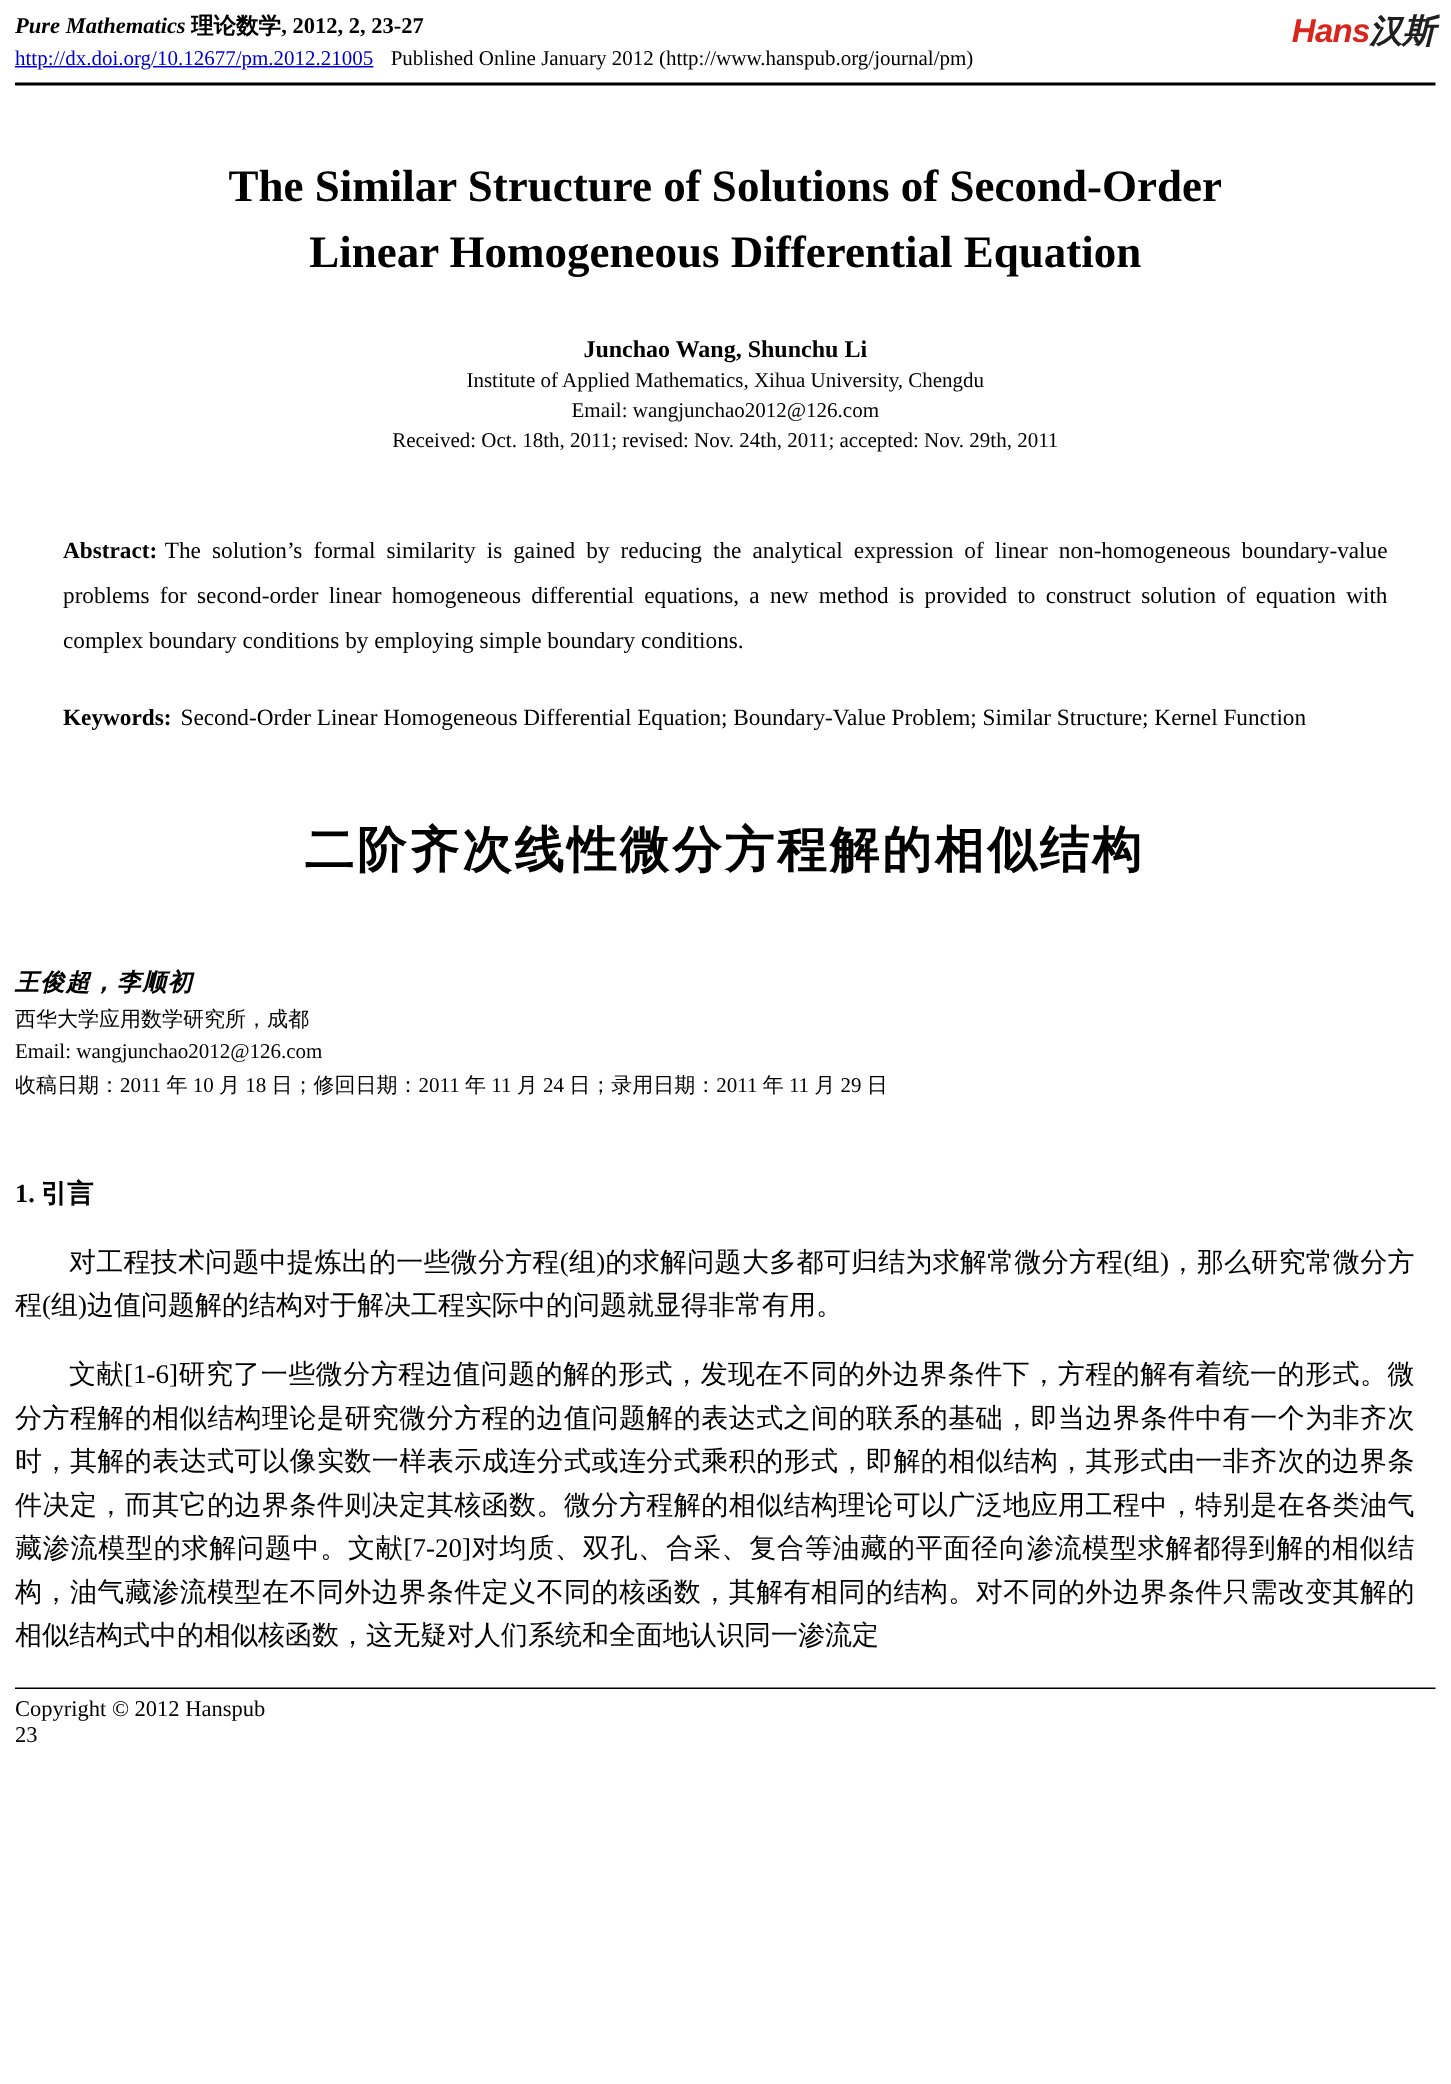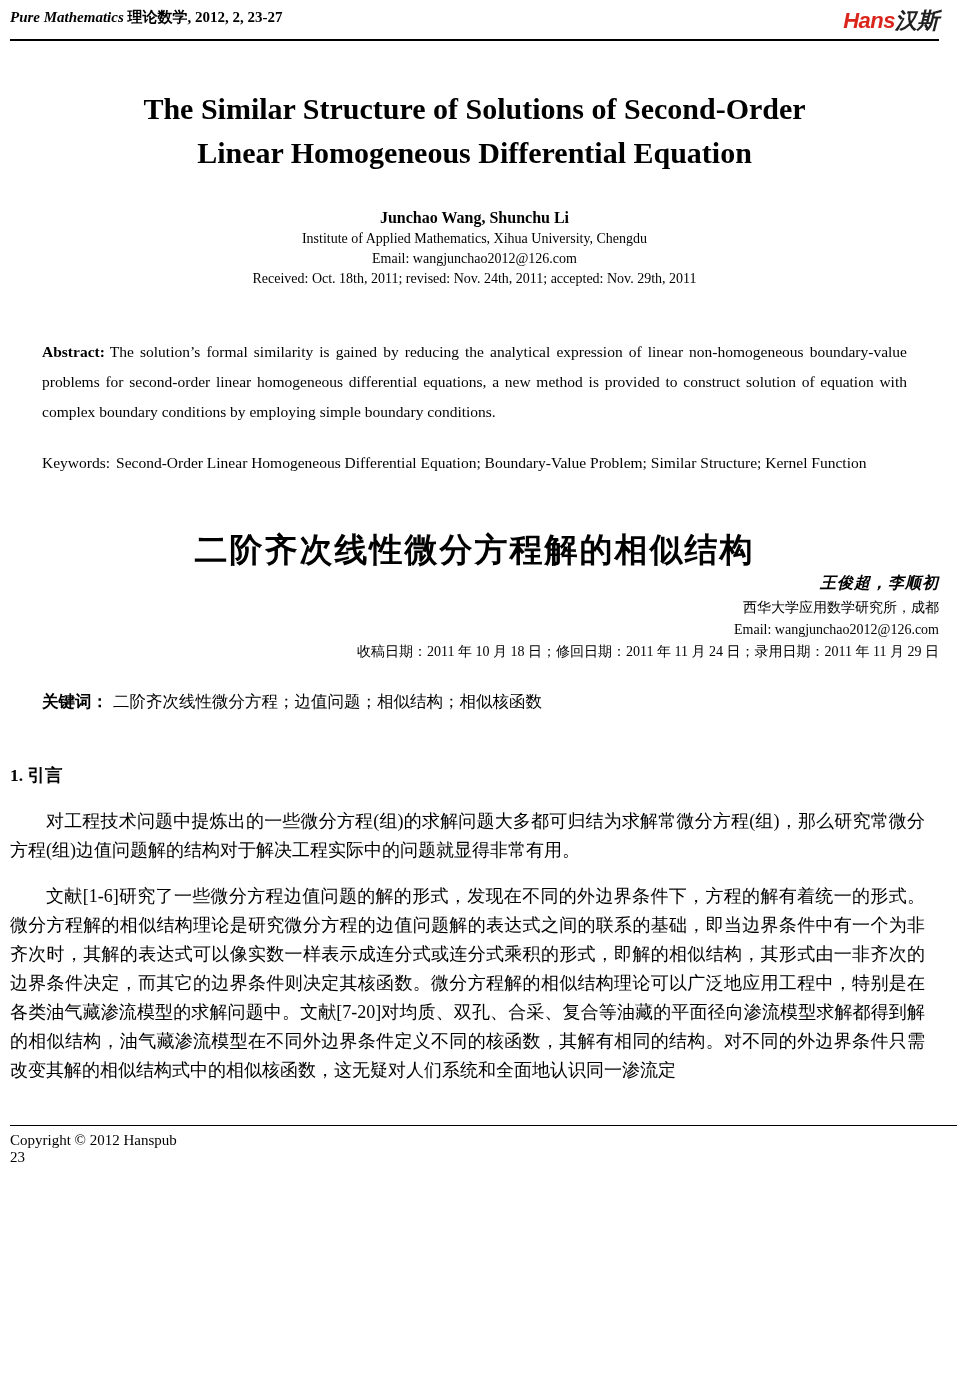--- a/index.html
+++ b/index.html
@@ -1,20 +1,20 @@
 <!DOCTYPE html>
 <html><head>
 <meta charset="utf-8">
 <style>
   html,body { margin:0; padding:0; background:#ffffff; }
   .page {
     width:967px; height:1178px; box-sizing:border-box;
     background:#ffffff; color:#000;
     font-family:"Liberation Serif","DejaVu Serif",serif;
-    position:relative; padding:8px 28px 0 10px;
+    position:relative; padding:8px 10px 0 10px;
     overflow:hidden;
   }
 
   
   .header-top { display:flex; justify-content:space-between; align-items:flex-start; }
   .journal-line { font-size:15px; font-weight:bold; }
   .journal-name { font-style:italic; }
   .doi-line { font-size:14px; margin-top:5px; }
   .doi-link { color:#0000cc; text-decoration:underline; cursor:pointer; }
   .pub-info { margin-left:8px; }
@@ -27,26 +27,26 @@
   
   .en-title { text-align:center; font-size:30px; font-weight:bold; line-height:44px; margin-top:46px; }
   .en-authors { text-align:center; margin-top:34px; }
   .en-authors .names { font-size:16px; font-weight:bold; }
   .en-authors .line { font-size:14px; margin-top:4px; }
 
   .en-abstract { margin:50px 32px 0 32px; font-size:15.5px; line-height:30px; text-align:justify; }
   .bold-label { font-weight:bold; margin-right:5px; }
 
   .en-keywords { margin:24px 32px 0 32px; font-size:15.5px; line-height:23px; display:flex; }
-  .en-keywords .kw-label { font-weight:normal; flex:0 0 auto; margin-right:6px; }
+  .en-keywords .kw-label { font-weight:bold; flex:0 0 auto; margin-right:6px; }
   .en-keywords .kw-text { flex:1 1 auto; }
 
   
   .cn-title { text-align:center; font-size:33px; font-weight:bold; margin-top:54px; letter-spacing:2px; }
-  .cn-authors { text-align:right; }
+  .cn-authors { text-align:left; margin-top:56px; }
   .cn-authors .names { font-size:16px; font-weight:bold; font-style:italic; letter-spacing:1px; }
   .cn-authors .line { font-size:14px; margin-top:5px; }
 
   .cn-abstract { margin:48px 32px 0 32px; font-size:16.5px; line-height:31px; text-align:justify; }
   .cn-keywords { margin:30px 32px 0 32px; font-size:16.5px; }
 
   
   .section-heading { font-size:17.5px; font-weight:bold; margin:50px 0 0 0; }
   .body-para { font-size:18px; line-height:29px; text-align:justify; margin:17px 14px 0 0; text-indent:2em; }
   .body-para.first { margin-top:20px; }
@@ -59,20 +59,24 @@
 </head>
 <body>
 
 <div class="page">
 
   <div class="header-top">
     <div>
       <div class="journal-line">
         <span class="journal-name">Pure Mathematics</span>
         <span>理论数学</span><span>, 2012, 2, 23-27</span>
+      </div>
+      <div class="doi-line">
+        <span class="doi-link">http://dx.doi.org/10.12677/pm.2012.21005</span>
+        <span class="pub-info">Published Online January 2012 (http://www.hanspub.org/journal/pm)</span>
       </div>
     </div>
     <div class="logo">
       <span class="logo-hans">Hans</span><span class="logo-cn">汉斯</span>
     </div>
   </div>
   <hr class="header-rule">
 
   <div class="en-title">
     <div>The Similar Structure of Solutions of Second-Order</div>
@@ -96,21 +100,20 @@
   <div class="cn-title">二阶齐次线性微分方程解的相似结构</div>
 
   <div class="cn-authors">
     <div class="names">王俊超，李顺初</div>
     <div class="line">西华大学应用数学研究所，成都</div>
     <div class="line">Email: wangjunchao2012@126.com</div>
     <div class="line">收稿日期：2011 年 10 月 18 日；修回日期：2011 年 11 月 24 日；录用日期：2011 年 11 月 29 日</div>
   </div>
 
 
-  <p class="cn-keywords"><span class="bold-label">关键词：</span><span>二阶齐次线性微分方程；边值问题；相似结构；相似核函数</span></p>
 
   <h2 class="section-heading">1. 引言</h2>
   <p class="body-para first">对工程技术问题中提炼出的一些微分方程(组)的求解问题大多都可归结为求解常微分方程(组)，那么研究常微分方程(组)边值问题解的结构对于解决工程实际中的问题就显得非常有用。</p>
   <p class="body-para">文献[1-6]研究了一些微分方程边值问题的解的形式，发现在不同的外边界条件下，方程的解有着统一的形式。微分方程解的相似结构理论是研究微分方程的边值问题解的表达式之间的联系的基础，即当边界条件中有一个为非齐次时，其解的表达式可以像实数一样表示成连分式或连分式乘积的形式，即解的相似结构，其形式由一非齐次的边界条件决定，而其它的边界条件则决定其核函数。微分方程解的相似结构理论可以广泛地应用工程中，特别是在各类油气藏渗流模型的求解问题中。文献[7-20]对均质、双孔、合采、复合等油藏的平面径向渗流模型求解都得到解的相似结构，油气藏渗流模型在不同外边界条件定义不同的核函数，其解有相同的结构。对不同的外边界条件只需改变其解的相似结构式中的相似核函数，这无疑对人们系统和全面地认识同一渗流定</p>
 
   <div class="footer">
     <hr class="footer-rule">
     <div class="footer-row">
       <span>Copyright © 2012 Hanspub</span>
       <span>23</span>

